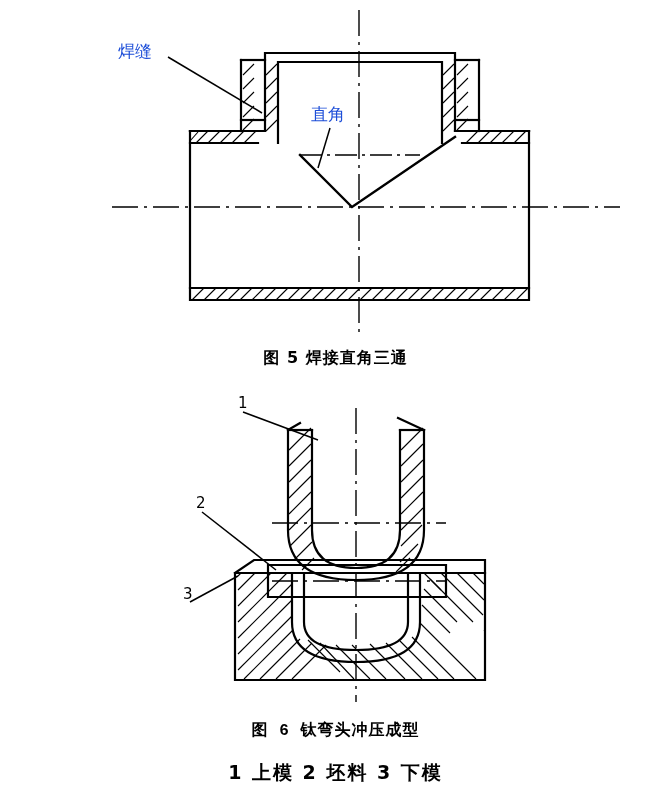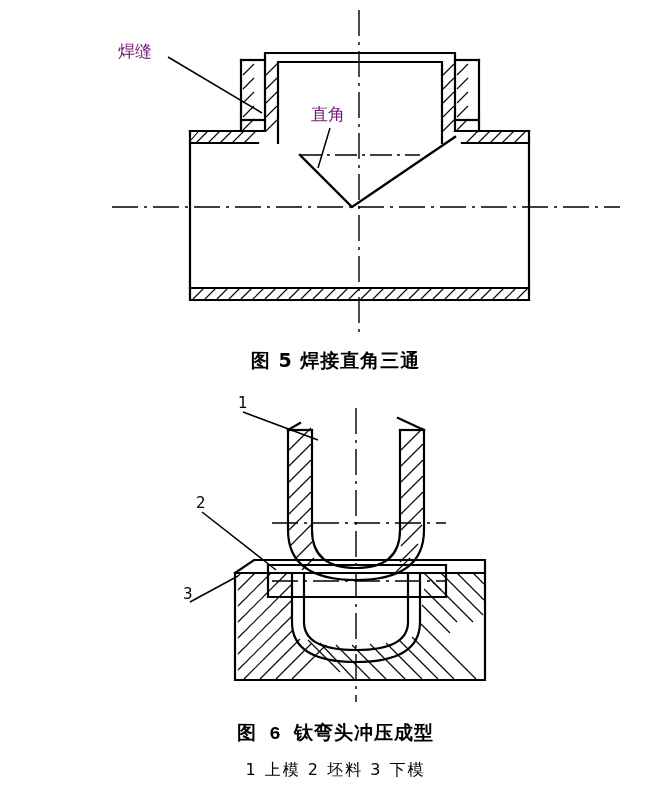--- a/index.html
+++ b/index.html
@@ -26,37 +26,37 @@
     left: 0;
     width: 671px;
   }
   #fig5-block { top: 0; height: 390px; }
   #fig6-block { top: 390px; height: 420px; }
 
   .caption {
     text-align: center;
     font-family: "DejaVu Sans", "Liberation Sans", sans-serif;
     font-weight: bold;
-    font-size: 19px;
+    font-size: 16px;
     letter-spacing: 1px;
     color: #000;
   }
   .caption-sub {
     text-align: center;
     font-family: "DejaVu Sans", "Liberation Sans", sans-serif;
-    font-weight: normal;
-    font-size: 16px;
+    font-weight: bold;
+    font-size: 19px;
     letter-spacing: 2px;
     color: #000;
   }
   .label-text {
     position: absolute;
     font-family: "DejaVu Sans", "Liberation Sans", sans-serif;
     font-size: 17px;
-    color: #701a75;
+    color: #1d4ed8;
     white-space: nowrap;
   }
   .num-text {
     position: absolute;
     font-family: "DejaVu Sans", "Liberation Sans", sans-serif;
     font-size: 15px;
     color: #000;
   }
   svg { display: block; }
 </style>

